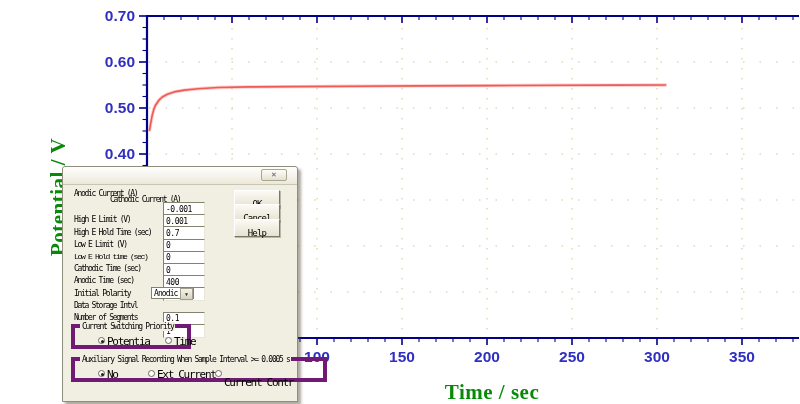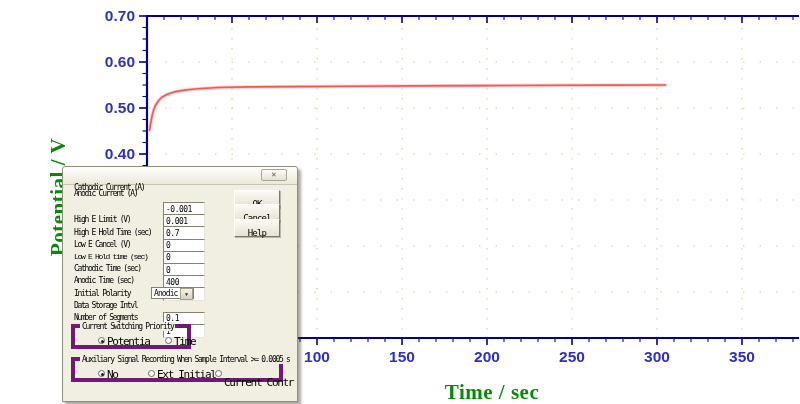--- a/index.html
+++ b/index.html
@@ -220,29 +220,29 @@
 <div id="x-axis-title" class="axis-title">Time / sec</div>
 
 <div id="dialog">
   <div id="titlebar">
     <button id="close-btn">
       <span>✕</span>
     </button>
   </div>
 
   <div id="rows-host">
-      <span class="dlabel" style="top: 15px;">Cathodic Current (A)</span>
+      <span class="dlabel" style="top: 27px; margin-left: 36px;">Cathodic Current (A)</span>
       <input class="dinput" value="-0.001" style="top: 23px;">
       <span class="dlabel" style="top: 21px;">Anodic Current (A)</span>
       <input class="dinput" value="0.001" style="top: 35.2px;">
       <span class="dlabel" style="top: 47.4px;">High E Limit (V)</span>
       <input class="dinput" value="0.7" style="top: 47.4px;">
       <span class="dlabel" style="top: 59.6px;">High E Hold Time (sec)</span>
       <input class="dinput" value="0" style="top: 59.6px;">
-      <span class="dlabel" style="top: 71.8px;">Low E Cancel (V)</span>
+      <span class="dlabel" style="top: 71.8px;">Low E Limit (V)</span>
       <input class="dinput" value="0" style="top: 71.8px;">
       <span class="dlabel" style="top: 84px; font-family: Liberation Mono, monospace;">Low E Hold time (sec)</span>
       <input class="dinput" value="0" style="top: 84px;">
       <span class="dlabel" style="top: 96.2px;">Cathodic Time (sec)</span>
       <input class="dinput" value="400" style="top: 96.2px;">
       <span class="dlabel" style="top: 108.4px;">Anodic Time (sec)</span>
       <input class="dinput" value="400" style="top: 108.4px;">
       <span class="dlabel" style="top: 120.6px;">Initial Polarity</span>
       <div class="ddrop" style="top: 120.1px;">
         <span class="val">Anodic</span>
@@ -259,23 +259,23 @@
   <button class="dbtn" style="top:51.5px">Help</button>
 
   <div id="groups-host">
       <div class="grp" style="left: 8px; top: 157px; width: 120px; height: 25px;">
         <span class="grp-title">Current Switching Priority</span>
         <span class="radio checked" style="left: 23px; top: 9px;"></span>
         <span class="rlabel" style="left: 32px; top: 8.5px;">Potentia</span>
         <span class="radio" style="left: 90px; top: 9px;"></span>
         <span class="rlabel" style="left: 99px; top: 8.5px;">Time</span>
       </div>
-      <div class="grp" style="left: 8px; top: 190px; width: 212px; height: 25px;">
+      <div class="grp" style="left: 8px; top: 190px; width: 256px; height: 25px;">
         <span class="grp-title">Auxiliary Signal Recording When Sample Interval &gt;= 0.0005 s</span>
         <span class="radio checked" style="left: 23px; top: 9px;"></span>
         <span class="rlabel" style="left: 32px; top: 8.5px;">No</span>
         <span class="radio" style="left: 73px; top: 9px;"></span>
-        <span class="rlabel" style="left: 82px; top: 8.5px;">Ext Initial</span>
+        <span class="rlabel" style="left: 82px; top: 8.5px;">Ext Current</span>
         <span class="radio" style="left: 140px; top: 9px;"></span>
         <span class="rlabel" style="left: 149px; top: 17px;">Current Contr</span>
       </div>
     </div>
 </div>
 
 </body></html>

